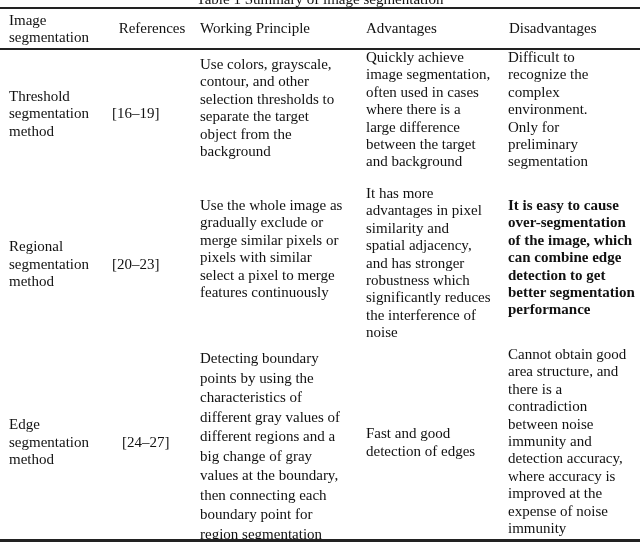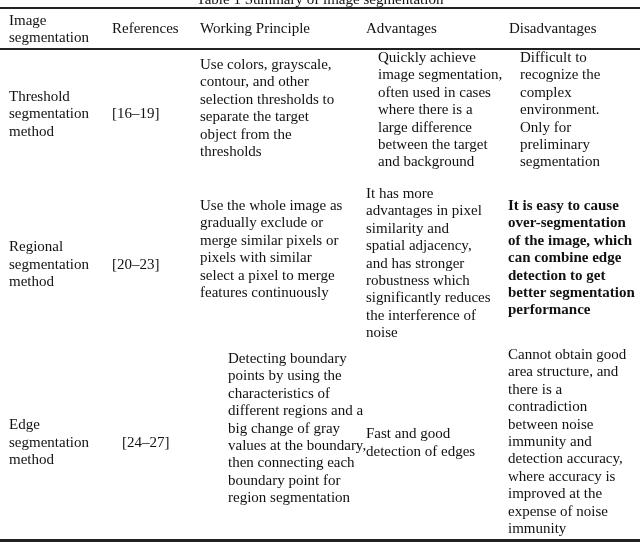--- a/index.html
+++ b/index.html
@@ -60,34 +60,34 @@
     .hdr {
       top: 10px;
       height: 38px;
     }
     .c0 { left: 9px;   width: 95px; }
     .c1 { left: 112px; width: 80px; }
     .c2 { left: 200px; width: 160px; }
     .c3 { left: 366px; width: 140px; }
     .c4 { left: 508px; width: 130px; }
     .hdr.c0 { line-height: 17px; }
-    .hdr.c1 { left: 112px; }
+    .hdr.c1 { left: 112px; align-items: center; }
     .hdr.c2 { left: 200px; }
     .hdr.c3 { left: 366px; }
     .hdr.c4 { left: 509px; }
     .ref { text-align: left; }
     .r1 { top: 49px;  height: 130px; }
     .r2 { top: 182px; height: 165px; }
     .r3 { top: 346px; height: 193px; }
-    .r1.c3, .r1.c4 { justify-content: flex-start; padding-top: 0px; margin-left: 12px; }
+    .r1.c3, .r1.c4 { justify-content: flex-start; padding-top: 0px; }
     .r1.c2 { justify-content: flex-start; padding-top: 7px; }
     .r2.c3 { justify-content: flex-start; padding-top: 3px; }
     .r2.c4 { justify-content: flex-start; padding-top: 15px; font-weight: bold; }
     .r2.c2 { justify-content: flex-start; padding-top: 15px; }
-    .r3.c2 { justify-content: flex-start; padding-top: 4px; margin-left: 28px; }
+    .r3.c2 { justify-content: space-between; padding-top: 4px; }
     .r3.c4 { justify-content: flex-start; padding-top: 0px; }
     .r3.c1 { left: 122px; }
     .line { display: block; white-space: nowrap; }
   </style>
 </head>
 <body>
 
 <div class="caption">Table 1 Summary of image segmentation</div>
 <div class="top-rule"></div>
 
@@ -117,21 +117,21 @@
 </div>
 <div class="cell r1 c1 ref">
   <span class="line">[16–19]</span>
 </div>
 <div class="cell r1 c2">
   <span class="line">Use colors, grayscale,</span>
   <span class="line">contour, and other</span>
   <span class="line">selection thresholds to</span>
   <span class="line">separate the target</span>
   <span class="line">object from the</span>
-  <span class="line">thresholds</span>
+  <span class="line">background</span>
 </div>
 <div class="cell r1 c3">
   <span class="line">Quickly achieve</span>
   <span class="line">image segmentation,</span>
   <span class="line">often used in cases</span>
   <span class="line">where there is a</span>
   <span class="line">large difference</span>
   <span class="line">between the target</span>
   <span class="line">and background</span>
 </div>
@@ -187,20 +187,21 @@
   <span class="line">segmentation</span>
   <span class="line">method</span>
 </div>
 <div class="cell r3 c1 ref">
   <span class="line">[24–27]</span>
 </div>
 <div class="cell r3 c2">
   <span class="line">Detecting boundary</span>
   <span class="line">points by using the</span>
   <span class="line">characteristics of</span>
+  <span class="line">different gray values of</span>
   <span class="line">different regions and a</span>
   <span class="line">big change of gray</span>
   <span class="line">values at the boundary,</span>
   <span class="line">then connecting each</span>
   <span class="line">boundary point for</span>
   <span class="line">region segmentation</span>
 </div>
 <div class="cell r3 c3">
   <span class="line">Fast and good</span>
   <span class="line">detection of edges</span>

